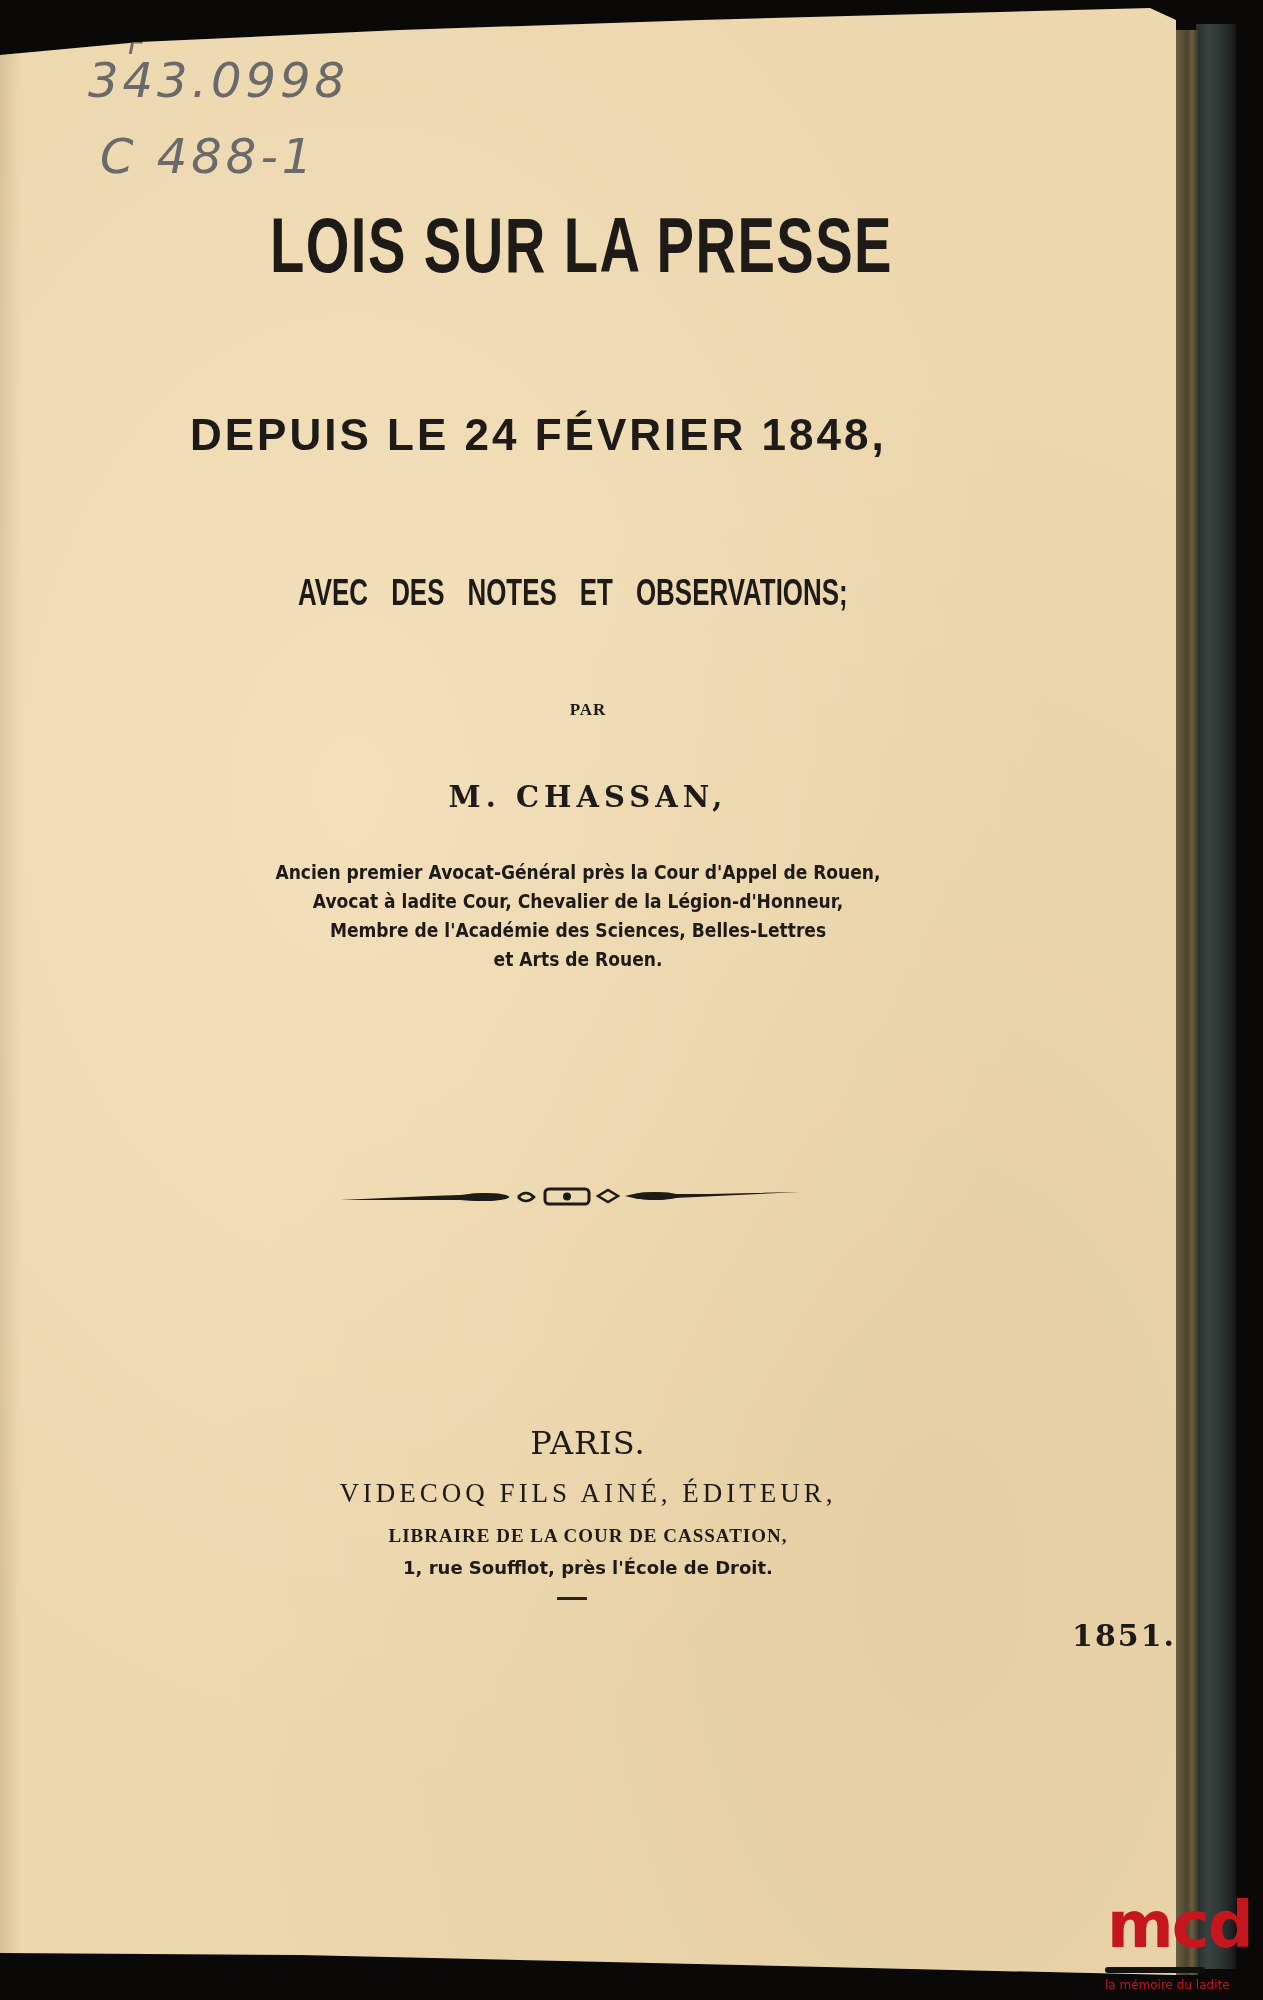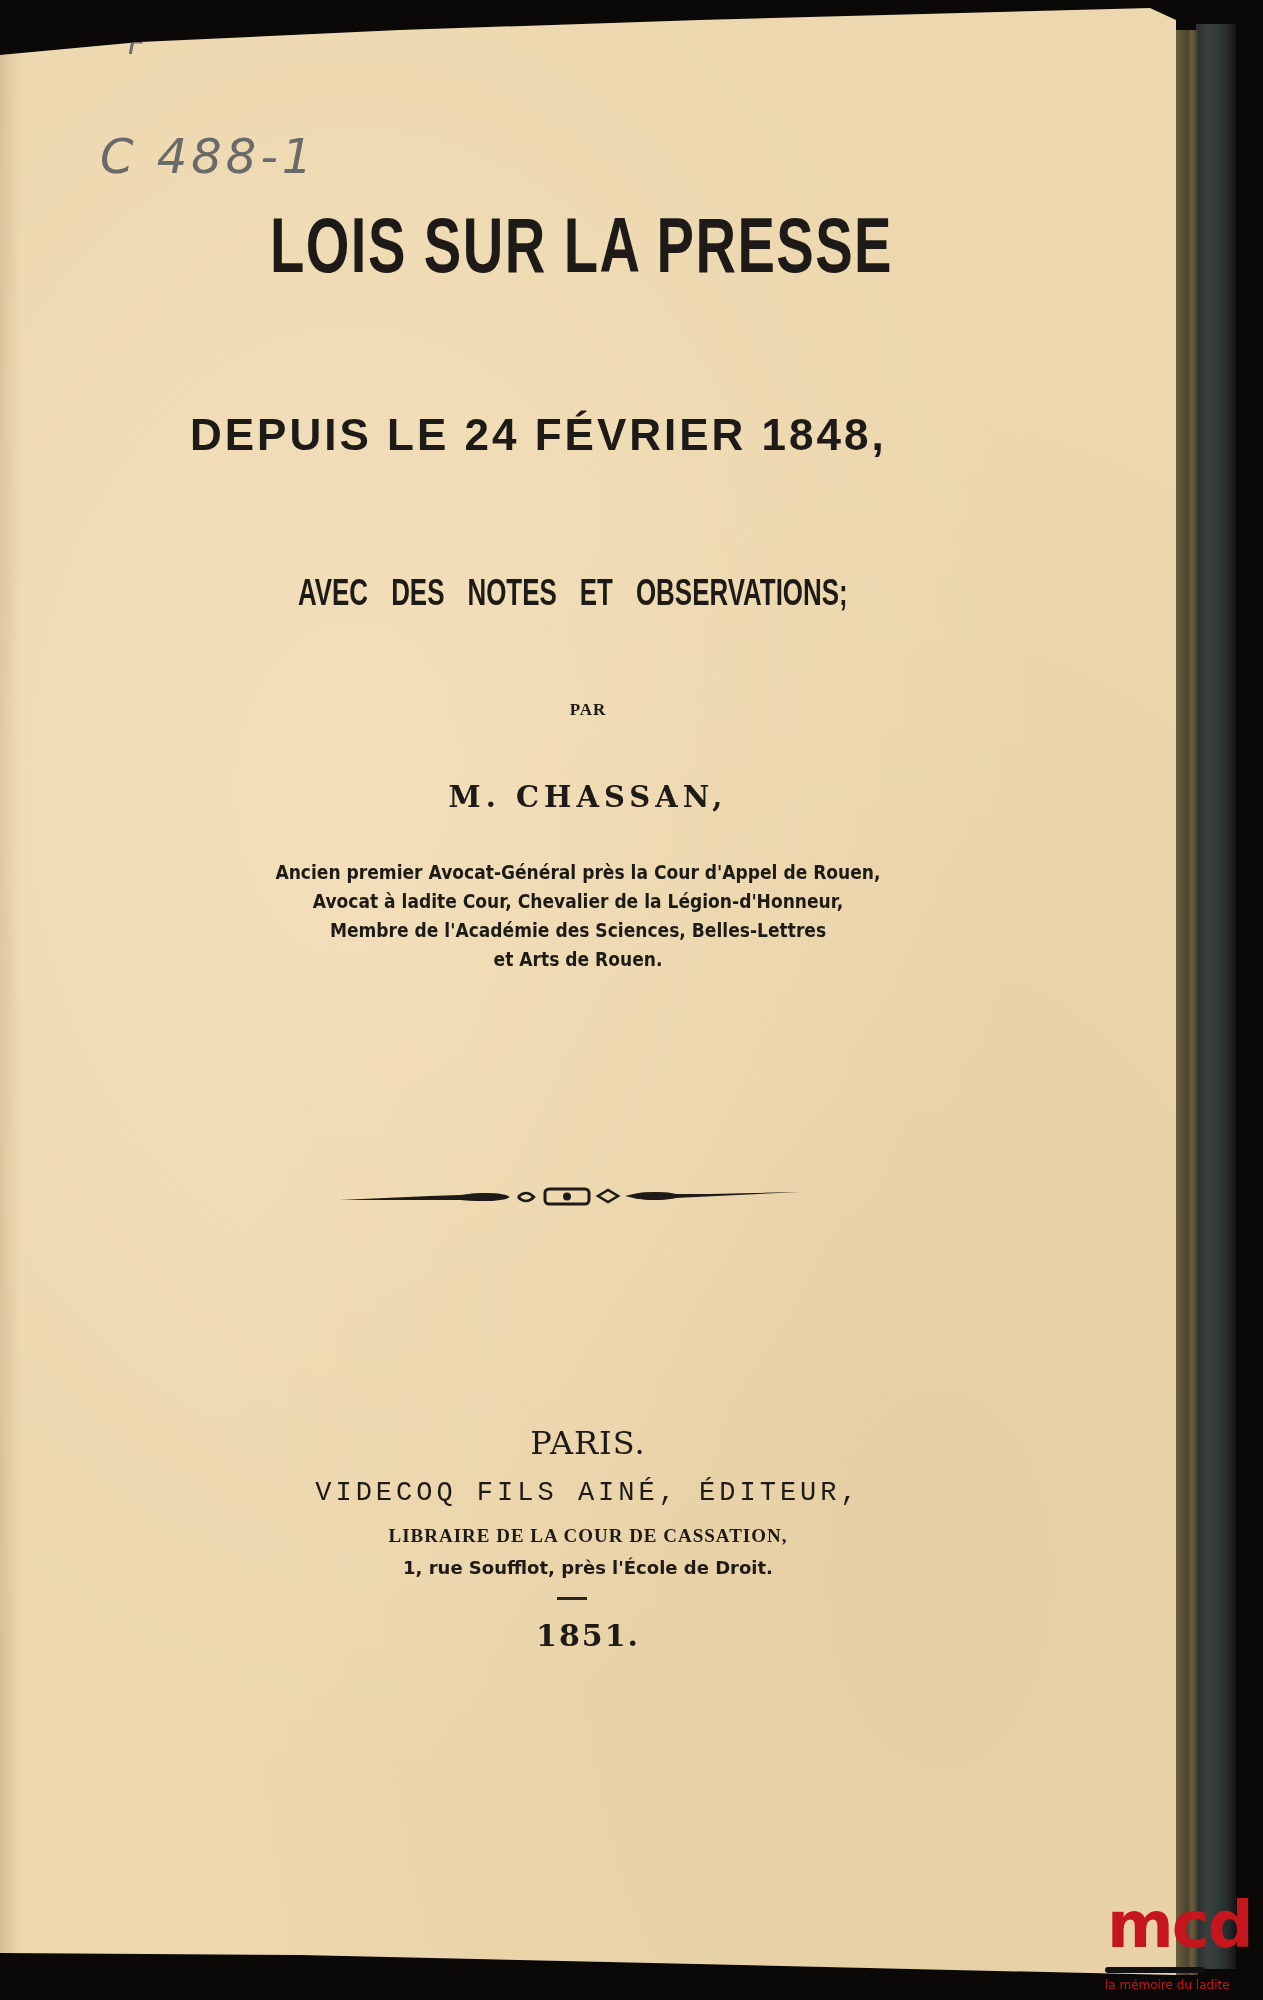--- a/index.html
+++ b/index.html
@@ -61,51 +61,52 @@
     position:absolute; left:208px; top:858px; width:740px; color:#1d1a17;
     font-family:"DejaVu Sans", sans-serif; font-weight:bold; font-size:19px; line-height:29px;
     text-align:center;
   }
   .credentials div { white-space:nowrap; transform:scaleX(0.9); }
   .ornament { position:absolute; left:340px; top:1182px; width:460px; height:30px; }
   .t-paris {
     top:1424px; left:0; font-family:"DejaVu Serif", serif; font-size:32px; font-weight:normal; letter-spacing:1px;
   }
   .t-pub {
-    top:1478px; left:0; font-family:Liberation Mono, monospace; font-size:27px; letter-spacing:4px;
+    top:1478px; left:0; font-family:Liberation Serif, serif; font-size:27px; letter-spacing:4px;
   }
   .t-lib {
     top:1525px; left:0; font-family:"Liberation Serif", serif; font-size:19px; font-weight:bold; letter-spacing:1px;
   }
   .t-addr {
     top:1557px; left:0; font-family:"DejaVu Sans", sans-serif; font-size:18px; font-weight:bold;
   }
   .dash { position:absolute; left:557px; top:1597px; width:30px; height:3px; background:#2a2420; }
   .t-year {
-    top:1618px; left:0; font-family:"DejaVu Serif", serif; font-size:30px; font-weight:bold; letter-spacing:2px;
+    top:1618px; left:0; font-family:"DejaVu Serif", serif; font-size:30px; font-weight:bold; letter-spacing:2px;text-align:right;
   }
   .logo { position:absolute; left:1100px; top:1890px; width:163px; height:110px; }
   .logo-mcd {
     position:absolute; left:7px; top:0; font-family:"DejaVu Sans", sans-serif; font-weight:bold;
     font-size:64px; color:#c4161c; letter-spacing:-2px; line-height:70px;
   }
   .logo-bar { position:absolute; left:5px; top:77px; width:100px; height:6px; background:#111; border-radius:3px; }
   .logo-tag {
     position:absolute; left:5px; top:88px; font-family:"DejaVu Sans", sans-serif; font-size:12px;
     color:#c4161c; white-space:nowrap;
   }
 </style>
 </head>
 <body>
 
 <div class="spine-outer"></div>
 <div class="spine-edge"></div>
 
 <div class="page">
   <div class="handwriting hw-f">F</div>
+  <div class="handwriting hw-call">343.0998</div>
   <div class="handwriting hw-cutter">C 488-1</div>
 
   <div class="line title">LOIS SUR LA PRESSE</div>
   <div class="line t-date">DEPUIS LE 24 FÉVRIER 1848,</div>
   <div class="line t-avec">AVEC DES NOTES ET OBSERVATIONS;</div>
   <div class="line t-par">PAR</div>
   <div class="line t-author">M. CHASSAN,</div>
 
   <div class="credentials">
     <div>Ancien premier  Avocat-Général près la Cour d'Appel de Rouen,</div>

